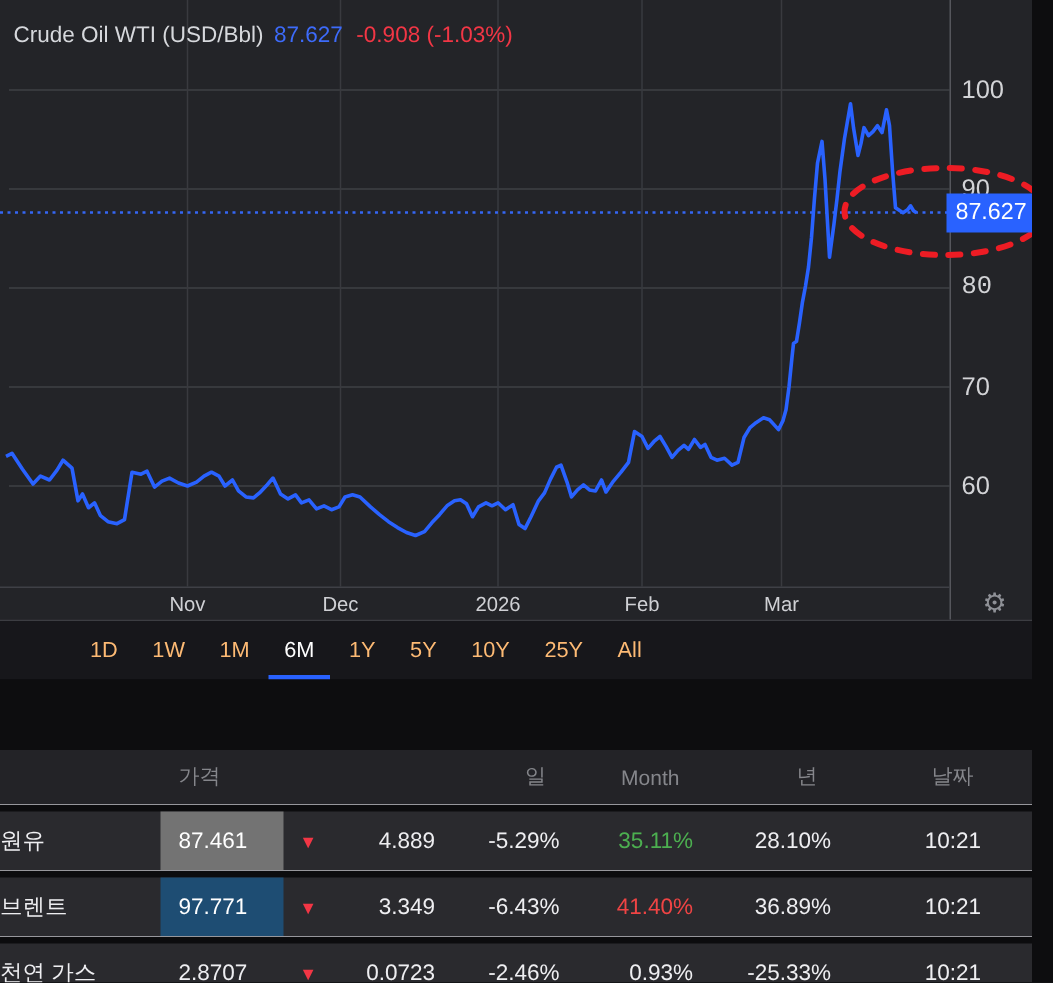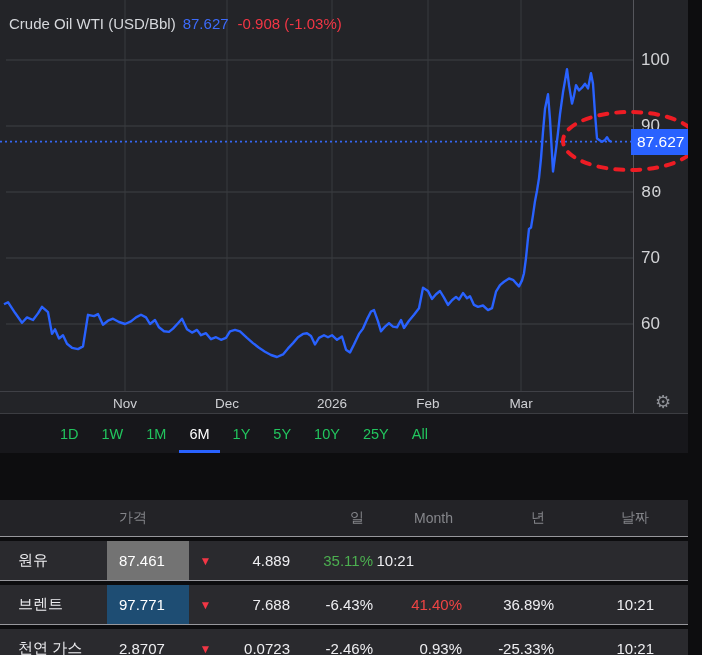--- a/index.html
+++ b/index.html
@@ -21,37 +21,37 @@
   .x-strip .topline{position:absolute;top:-1px;left:0;width:633px;height:1px;background:#3f4046;}
   .xlabel{position:absolute;top:50%;transform:translate(-50%,-50%);color:#cfd0d4;font-size:13.5px;}
   .price-tag{position:absolute;left:631px;top:129px;width:64px;height:26px;z-index:5;
              display:flex;align-items:center;padding-left:6px;color:#fff;font-size:15.5px;}
   .gear{position:absolute;left:651px;top:391px;width:24px;height:22px;z-index:3;
         color:#8e9096;font-size:18px;line-height:22px;text-align:center;cursor:pointer;}
 
   
   .tf-bar{position:absolute;top:413px;left:0;width:702px;height:40px;background:#17171b;
           border-top:1px solid #3c3d42;display:flex;align-items:stretch;padding-left:58px;gap:19px;}
-  .tf-btn{background:none;border:none;color:#22c55e;font-size:14.5px;padding:0 2px;
+  .tf-btn{background:none;border:none;color:#fdba74;font-size:14.5px;padding:0 2px;
           position:relative;cursor:pointer;font-family:inherit;}
   .tf-btn.selected{color:#ffffff;}
   .tf-btn.selected::after{content:"";position:absolute;left:-8px;right:-8px;bottom:0;height:3px;}
 
   
   .gap-band{position:absolute;top:453px;left:0;width:702px;height:47px;background:#0d0d0f;}
 
   
   .quotes{position:absolute;top:500px;left:0;width:702px;bottom:0;background:#0d0d0f;}
   .grid-row{display:grid;grid-template-columns:107px 82px 33px 68px 83px 89px 92px 1fr;align-items:stretch;}
   .thead{height:36px;background:#232327;color:#85868b;font-size:14px;}
   .thead>div{display:flex;align-items:center;}
   .sep{height:5px;background:linear-gradient(#97979c 0,#97979c 1px,#0c0c0e 1px,#0c0c0e 100%);}
   .trow{height:39px;background:#2a2a2e;color:#eeeef1;font-size:15px;cursor:pointer;}
   .trow>div{display:flex;align-items:center;}
-  .c-name{padding-left:18px;}
+  .c-name{}
   .c-price{padding-left:12px;}
   .c-price.boxed{color:#fff;}
   .c-arrow{justify-content:center;font-size:12px;}
   .c-r{justify-content:flex-end;}
   .thead .c-r{padding-right:9px;}
   .c-time{justify-content:flex-end;padding-right:48px;}
   .thead .c-time{padding-right:53px;}
   .green{}
 </style>
 <style>.tf-btn.selected::after{background:#2962ff;}</style></head>
@@ -133,30 +133,32 @@
       <div class="c-r">년</div>
       <div class="c-time">날짜</div>
     </div>
 
     <div class="sep"></div>
     <div class="grid-row trow">
       <div class="c-name">원유</div>
       <div class="c-price boxed" style="background: #737373;">87.461</div>
       <div class="c-arrow" style="color: rgb(242, 54, 69);">▼</div>
       <div class="c-r">4.889</div>
+      <div class="c-r">-5.29%</div>
       <div class="c-r green" style="color: rgb(76, 175, 80);">35.11%</div>
+      <div class="c-r">28.10%</div>
       <div class="c-time">10:21</div>
     </div>
 
     <div class="sep"></div>
     <div class="grid-row trow">
       <div class="c-name">브렌트</div>
       <div class="c-price boxed" style="background: rgb(30, 77, 115);">97.771</div>
       <div class="c-arrow" style="color: rgb(242, 54, 69);">▼</div>
-      <div class="c-r">7.688</div>
+      <div class="c-r">3.349</div>
       <div class="c-r">-6.43%</div>
       <div class="c-r green" style="color: #ef4444;">41.40%</div>
       <div class="c-r">36.89%</div>
       <div class="c-time">10:21</div>
     </div>
 
     <div class="sep"></div>
     <div class="grid-row trow">
       <div class="c-name">천연 가스</div>
       <div class="c-price">2.8707</div>

